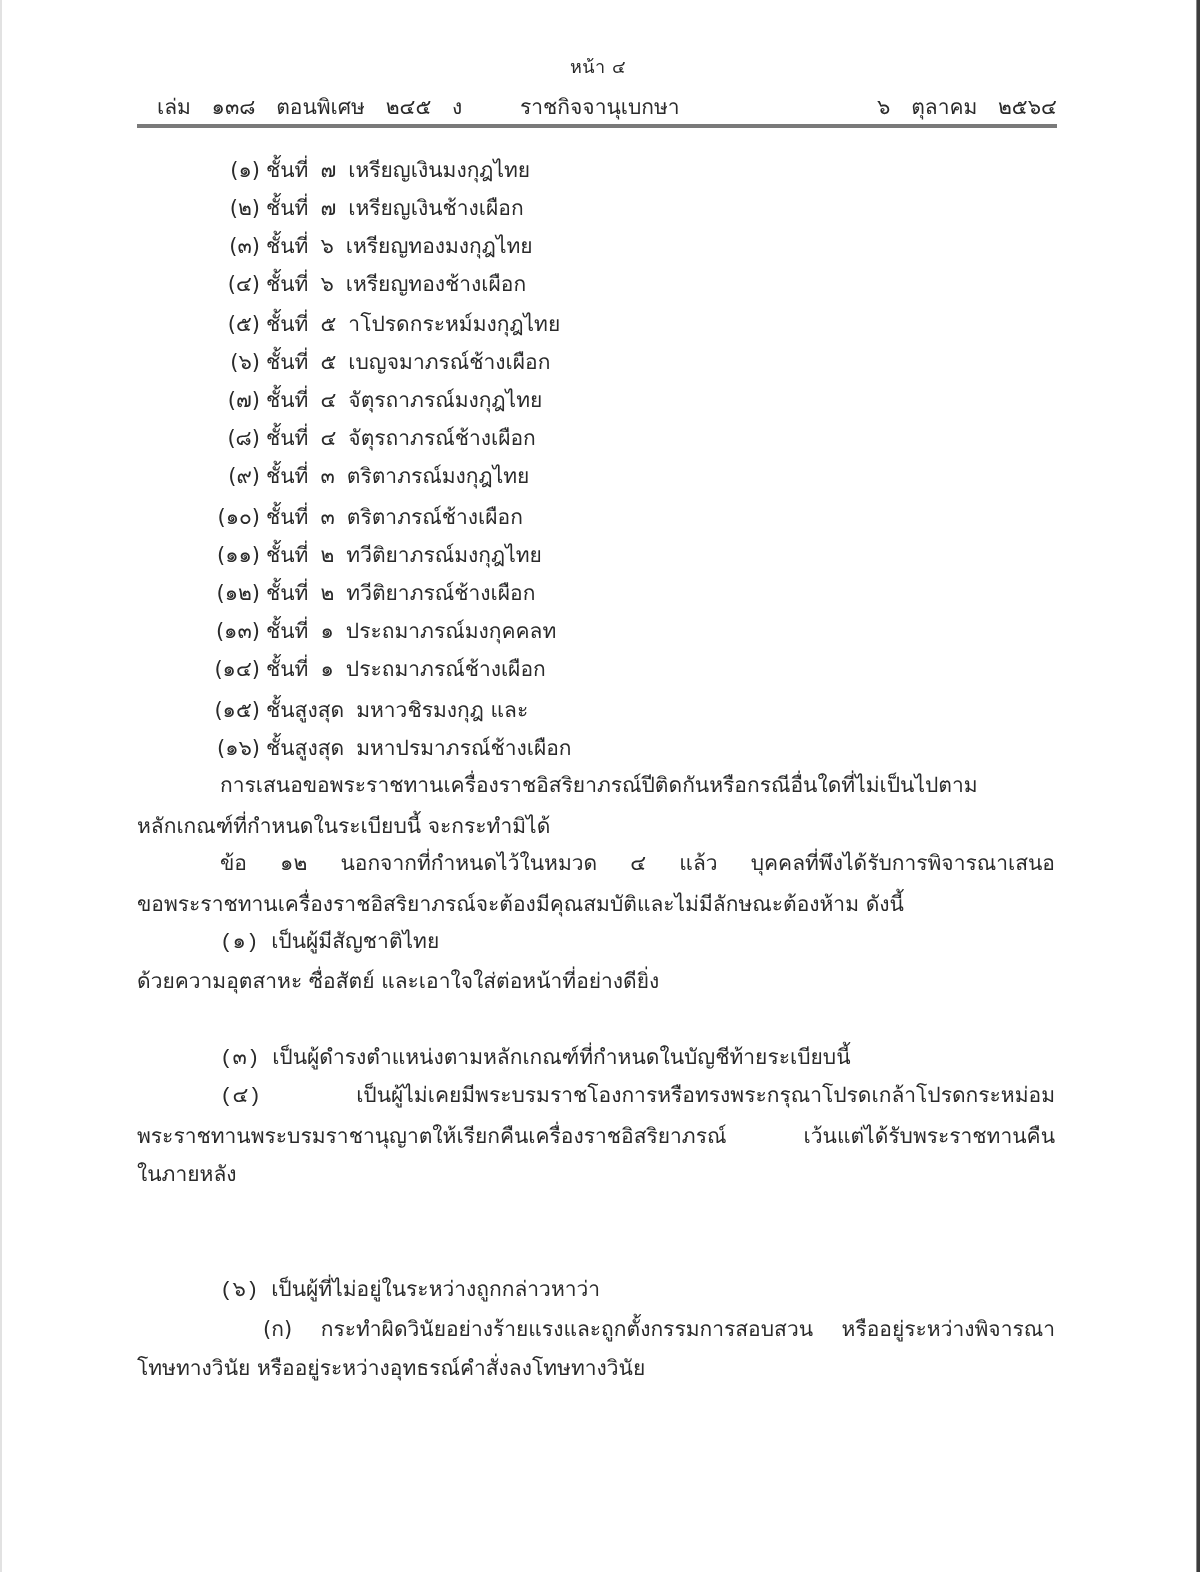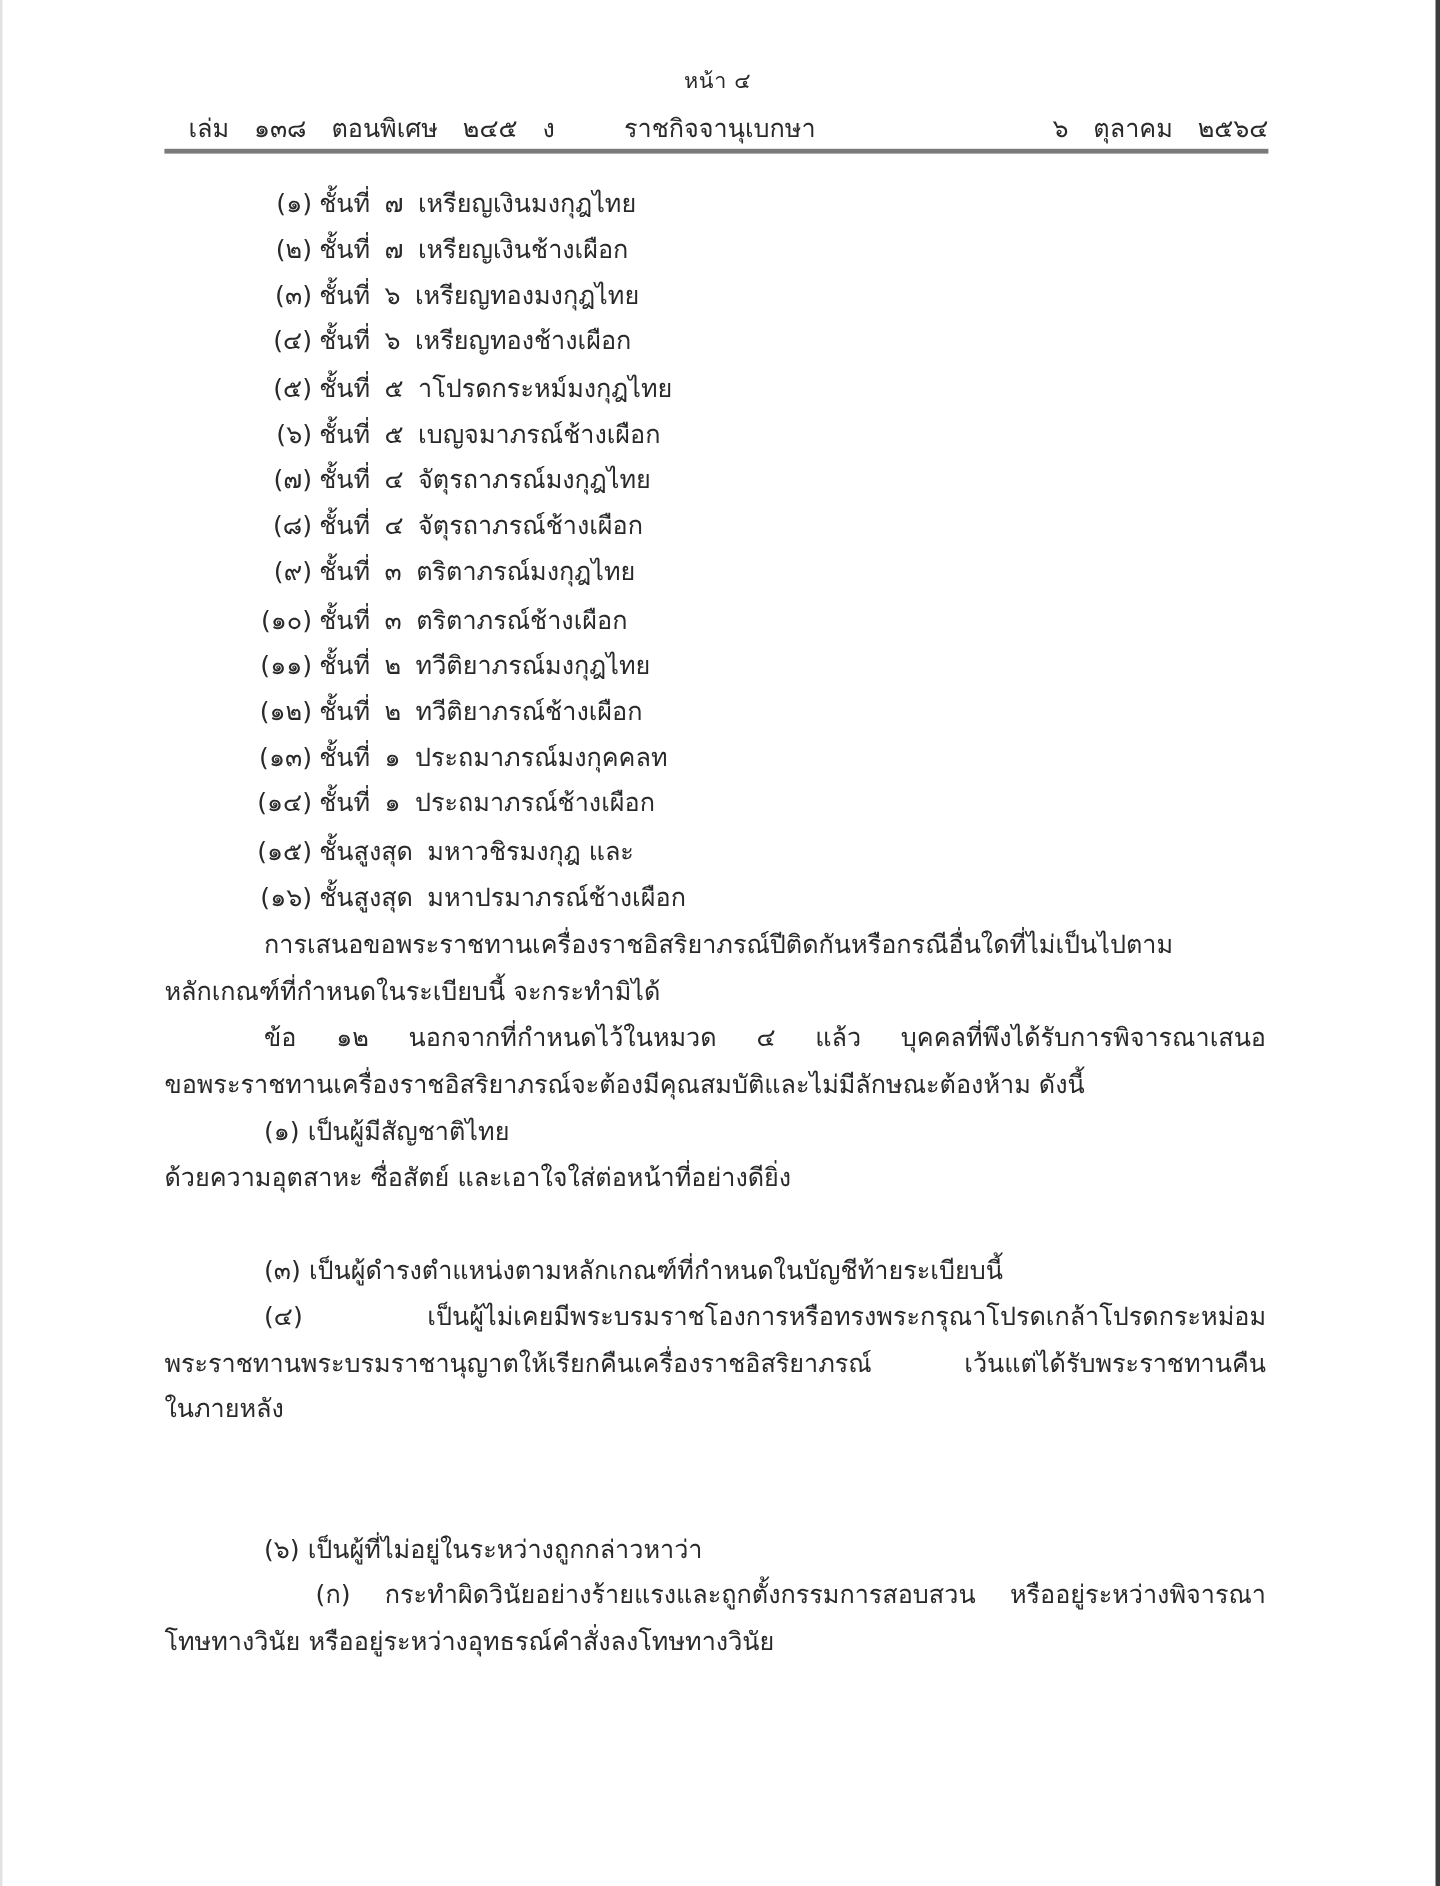--- a/index.html
+++ b/index.html
@@ -83,21 +83,21 @@
     .list-line .grade-num { margin-right: 12px; }
     .para {
       position: absolute;
       left: 137px;
       width: 918px;
       font-size: 21px;
       line-height: 38.5px;
       text-align: justify;
       text-align-last: left;
     }
-    .indent1 { text-indent: 83px; }
+    .indent1 { text-indent: 83px; font-family: Liberation Mono, monospace; }
     .indent2 { text-indent: 126px; }
     .justify-line {
       display: block;
       text-align: justify;
       text-align-last: justify;
     }
   </style>
 </head>
 <body>
 

